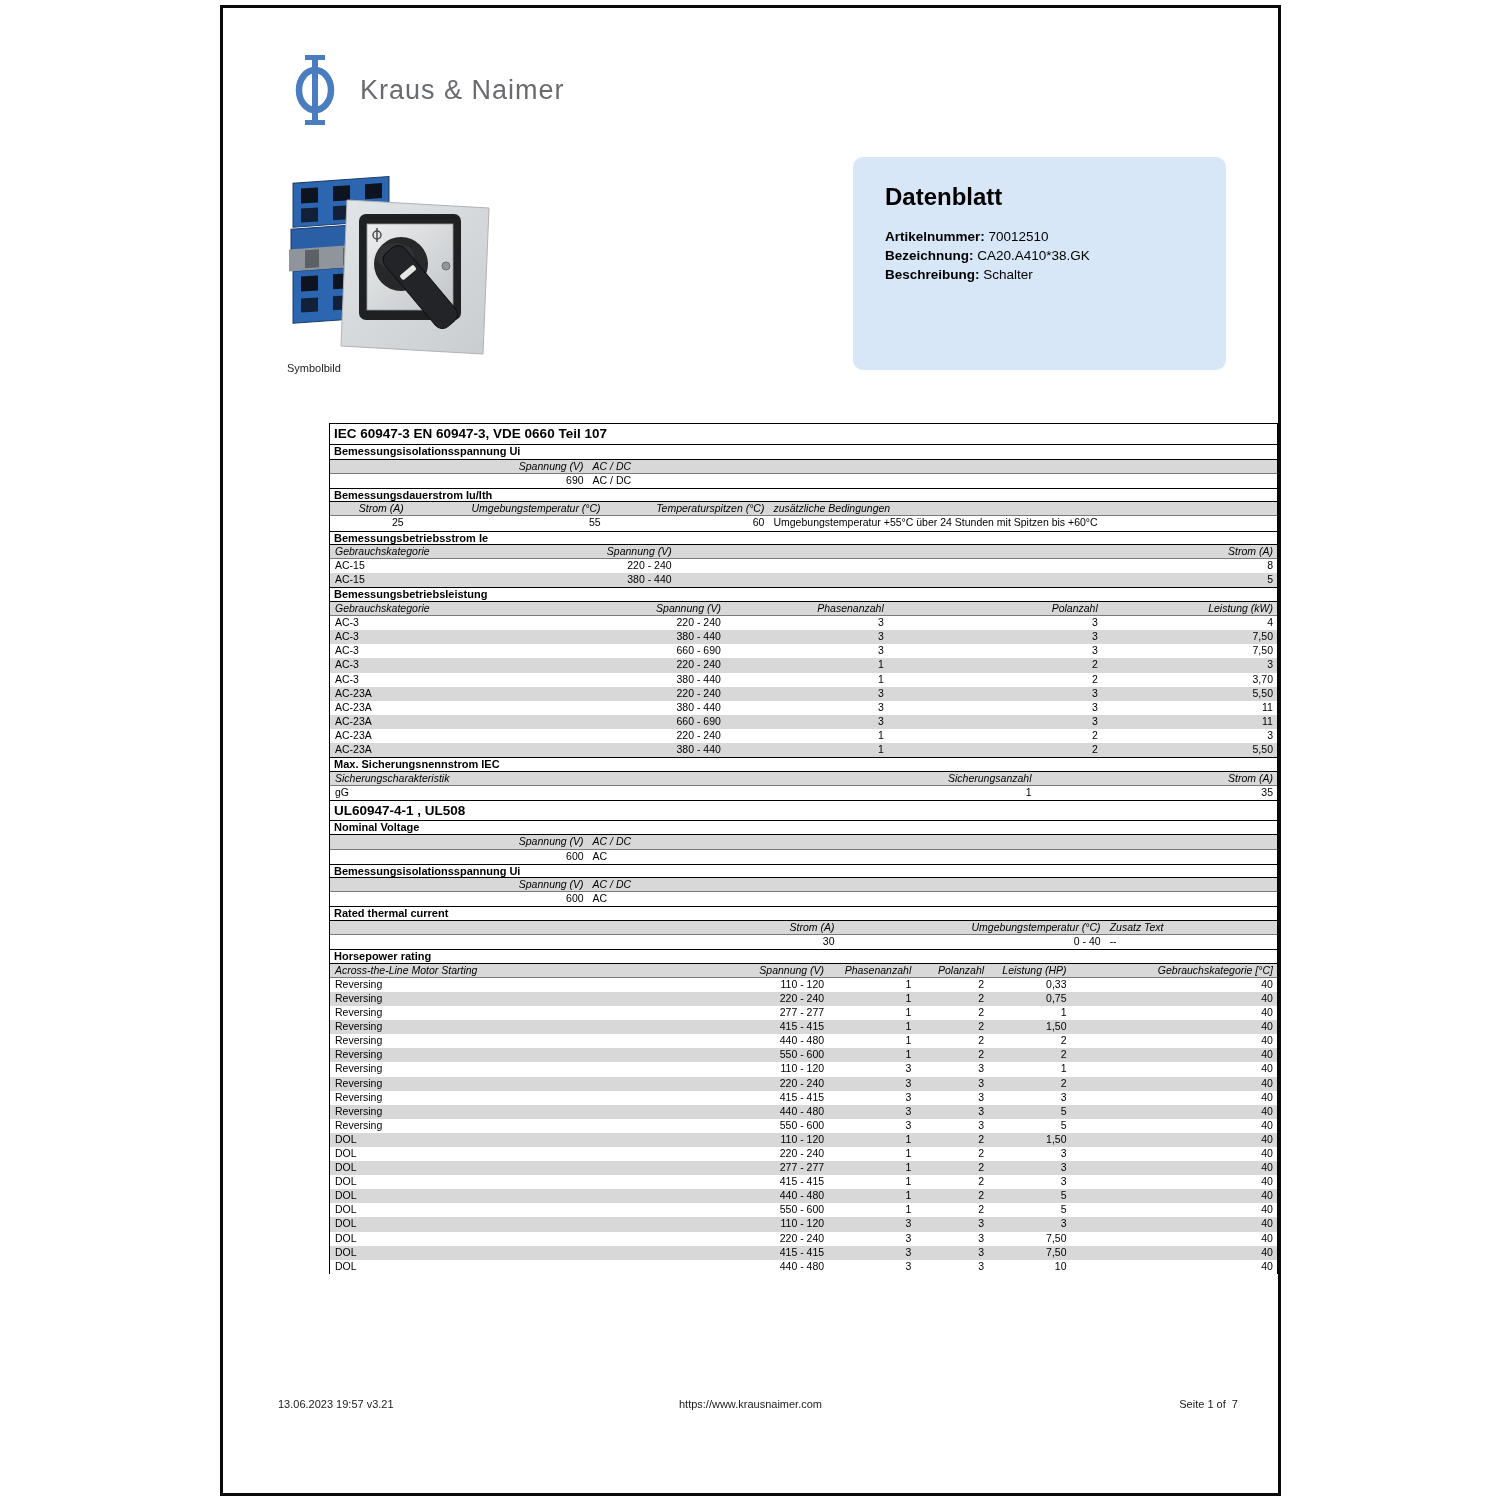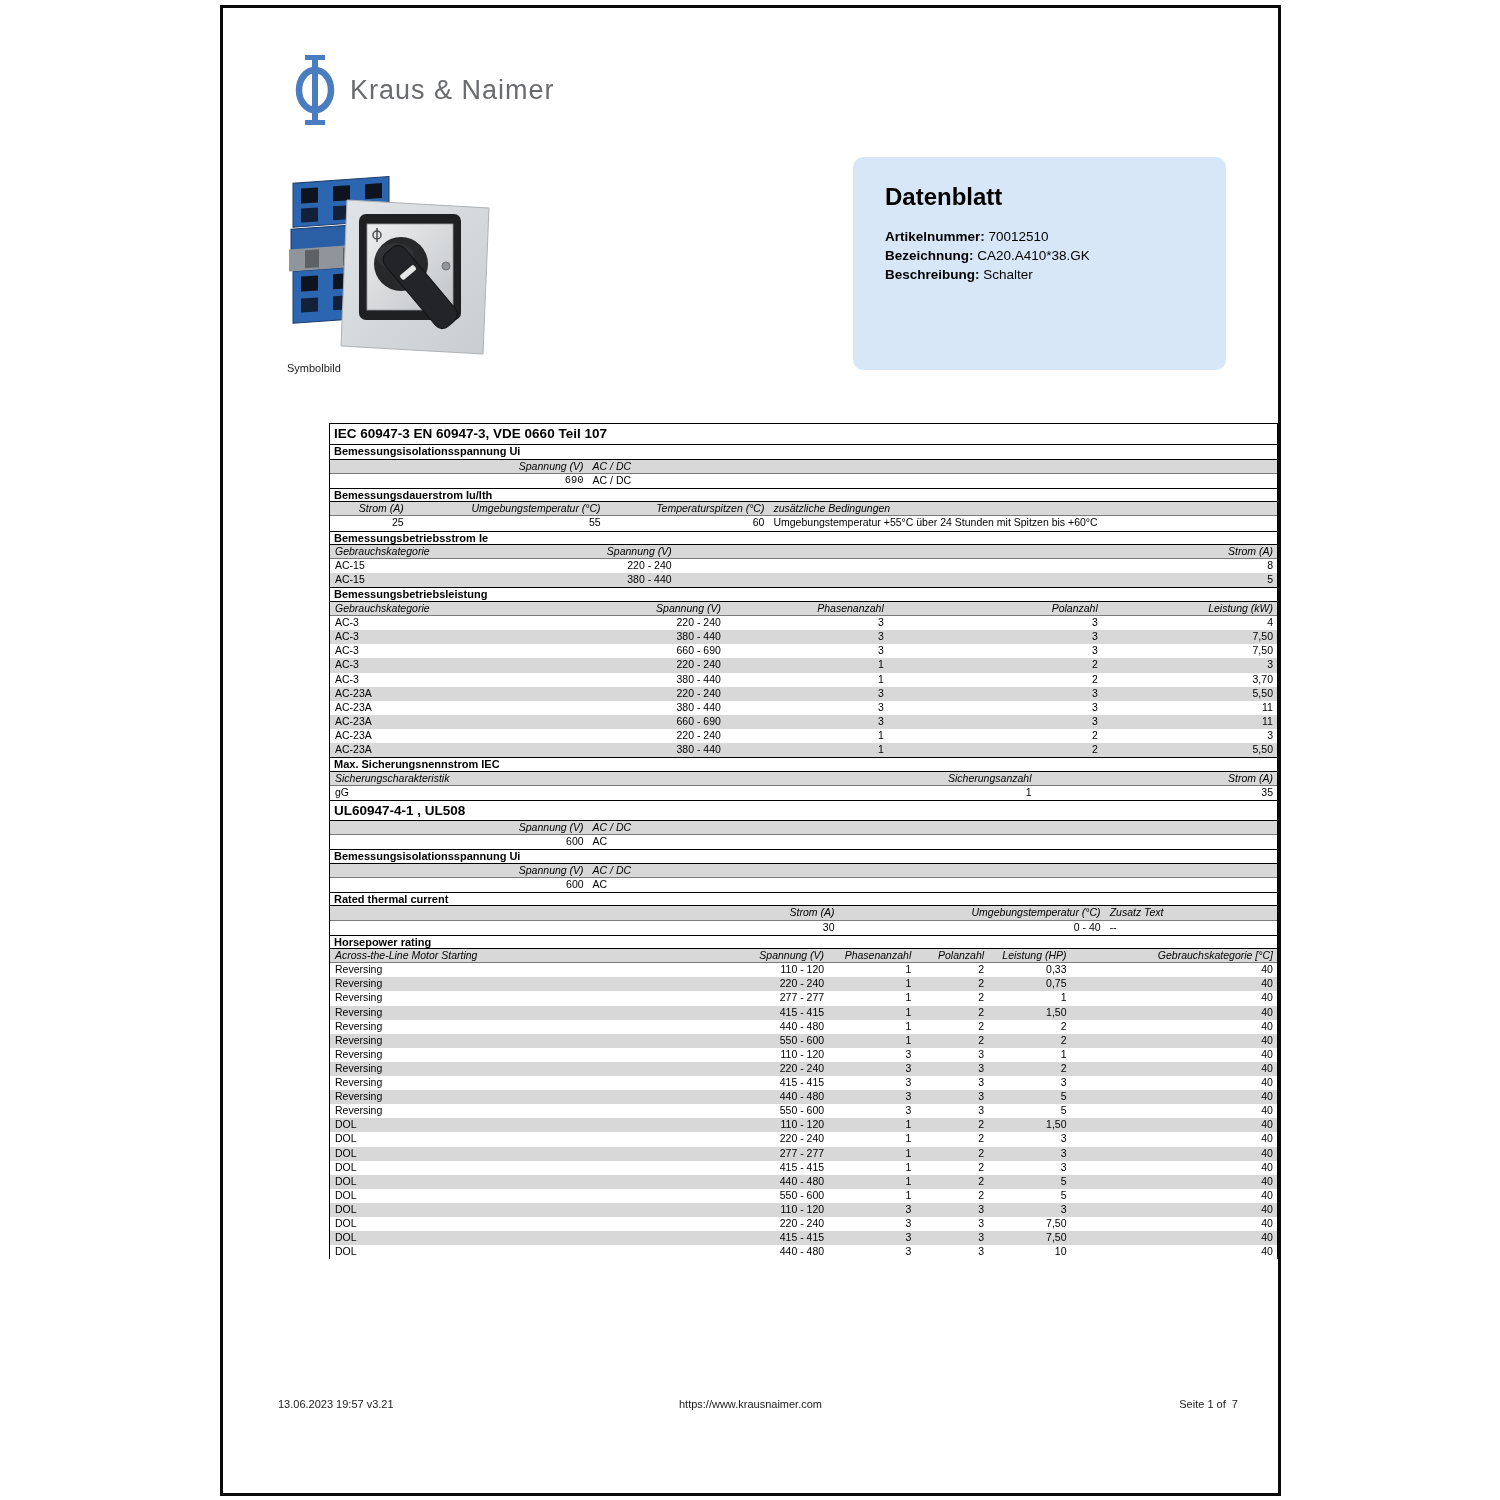--- a/index.html
+++ b/index.html
@@ -2,21 +2,21 @@
 <html style="--ib-bg: #d8e7f8; --shade: #d8d8d8;"><head>
 <meta charset="utf-8">
 <style>
   html,body{margin:0;padding:0;background:#ffffff;}
   #canvas{position:relative;width:1500px;height:1500px;background:#ffffff;
           font-family:"Liberation Sans",sans-serif;color:#000;overflow:hidden;}
   .sheet{position:absolute;left:220px;top:5px;width:1061px;height:1491px;
          border:3px solid #0a0a0a;box-sizing:border-box;background:#fff;}
 
   
-  .brand{position:absolute;left:72px;top:46px;display:flex;align-items:center;gap:15px;}
+  .brand{position:absolute;left:72px;top:46px;display:flex;align-items:center;gap:25px;}
   .brand-text{font-size:27px;letter-spacing:1px;color:#696b6e;font-weight:400;}
 
   
   .product{position:absolute;left:58px;top:146px;}
   .symbolbild{position:absolute;left:64px;top:354px;font-size:11px;color:#222;}
 
   
   .infobox{position:absolute;left:630px;top:149px;width:373px;height:213px;
            background:var(--ib-bg,#d8e7f8);border-radius:10px;box-sizing:border-box;
            padding:26px 30px 0 32px;}
@@ -118,21 +118,21 @@
     </div>
 
     <div class="datatable" id="datatable">
         <div class="trow r-s1">IEC 60947-3 EN 60947-3, VDE 0660 Teil 107</div>
         <div class="trow r-s2">Bemessungsisolationsspannung Ui</div>
         <div class="trow r-h">
           <span class="cell ar" style="width: 27.2%;">Spannung (V)</span>
           <span class="cell al" style="width: 72.8%;">AC / DC</span>
         </div>
         <div class="trow r-d">
-          <span class="cell ar" style="width: 27.2%; font-family: Liberation Mono, monospace;">690</span>
+          <span class="cell ar" style="width: 27.2%;">690</span>
           <span class="cell al" style="width: 72.8%;">AC / DC</span>
         </div>
         <div class="trow r-s2">Bemessungsdauerstrom Iu/Ith</div>
         <div class="trow r-h">
           <span class="cell ar" style="width: 8.2%;">Strom (A)</span>
           <span class="cell ar" style="width: 20.8%;">Umgebungstemperatur (°C)</span>
           <span class="cell ar" style="width: 17.3%;">Temperaturspitzen (°C)</span>
           <span class="cell al" style="width: 53.7%;">zusätzliche Bedingungen</span>
         </div>
         <div class="trow r-d">
@@ -240,20 +240,21 @@
           <span class="cell al" style="width: 40%;">Sicherungscharakteristik</span>
           <span class="cell ar" style="width: 34.5%;">Sicherungsanzahl</span>
           <span class="cell ar" style="width: 25.5%;">Strom (A)</span>
         </div>
         <div class="trow r-d">
           <span class="cell al" style="width: 40%;">gG</span>
           <span class="cell ar" style="width: 34.5%;">1</span>
           <span class="cell ar" style="width: 25.5%;">35</span>
         </div>
         <div class="trow r-s1">UL60947-4-1 , UL508</div>
+        <div class="trow r-s2">Nominal Voltage</div>
         <div class="trow r-h">
           <span class="cell ar" style="width: 27.2%;">Spannung (V)</span>
           <span class="cell al" style="width: 72.8%;">AC / DC</span>
         </div>
         <div class="trow r-d">
           <span class="cell ar" style="width: 27.2%;">600</span>
           <span class="cell al" style="width: 72.8%;">AC</span>
         </div>
         <div class="trow r-s2">Bemessungsisolationsspannung Ui</div>
         <div class="trow r-h">

